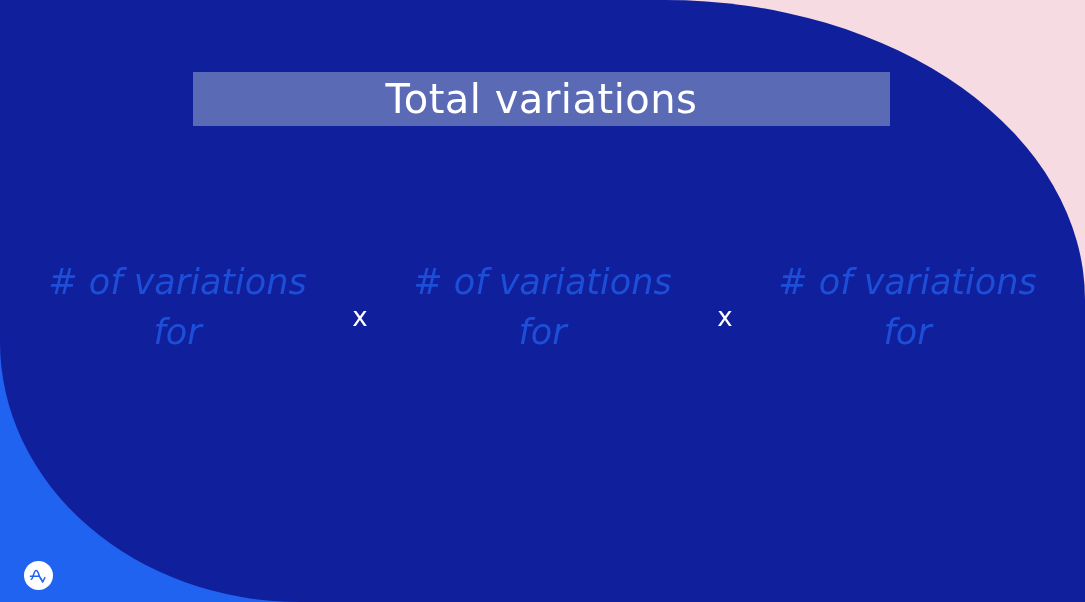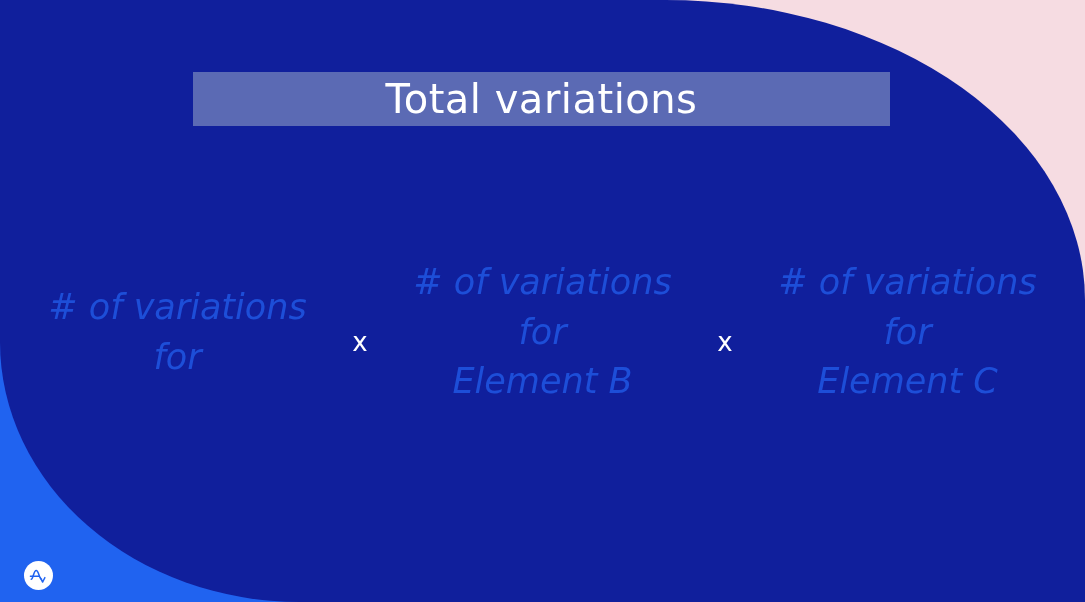--- a/index.html
+++ b/index.html
@@ -130,28 +130,26 @@
   <div class="formula-row">
 
     <div class="term">
       <div># of variations for</div>
     </div>
 
     <div class="operator">x</div>
 
     <div class="term">
       <div># of variations for</div>
-      <div>Element B</div>
     </div>
 
     <div class="operator">x</div>
 
     <div class="term">
       <div># of variations for</div>
-      <div>Element C</div>
     </div>
 
   </div>
 
   <div class="logo">
     <span>
       <svg width="22" height="22" viewBox="0 0 22 22" aria-hidden="true">
         <path d="M3.2 14.2 C5.2 14.2 5.6 5.4 8.2 5.4 C10.8 5.4 11.2 14.2 13.6 14.2" fill="none" stroke="#2063F0" stroke-width="1.5" stroke-linecap="round"></path>
         <path d="M2.4 11.2 L11.4 11.2" fill="none" stroke="#2063F0" stroke-width="1.4" stroke-linecap="round"></path>
         <path d="M12.3 12.6 L14.6 17.1 L16.9 12.6" fill="none" stroke="#2063F0" stroke-width="1.4" stroke-linecap="round" stroke-linejoin="round"></path>

